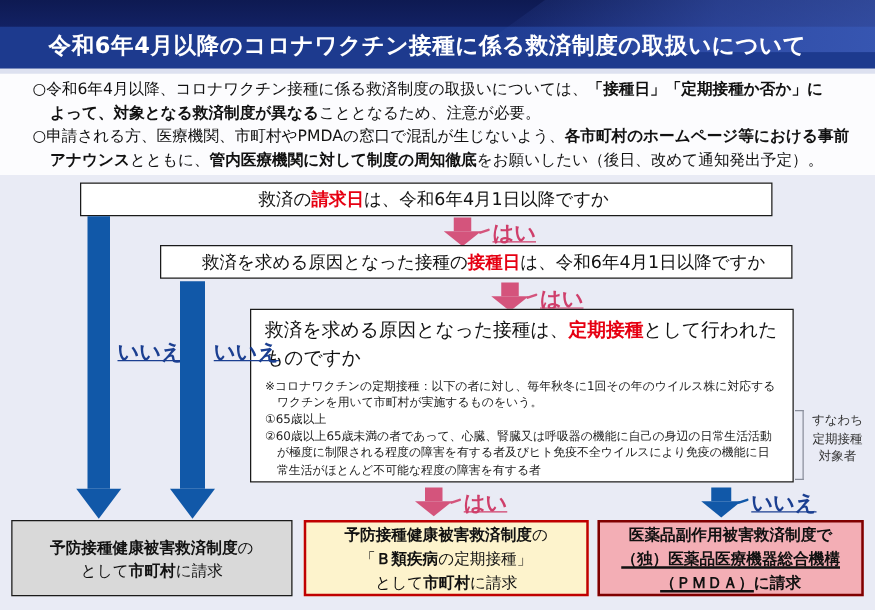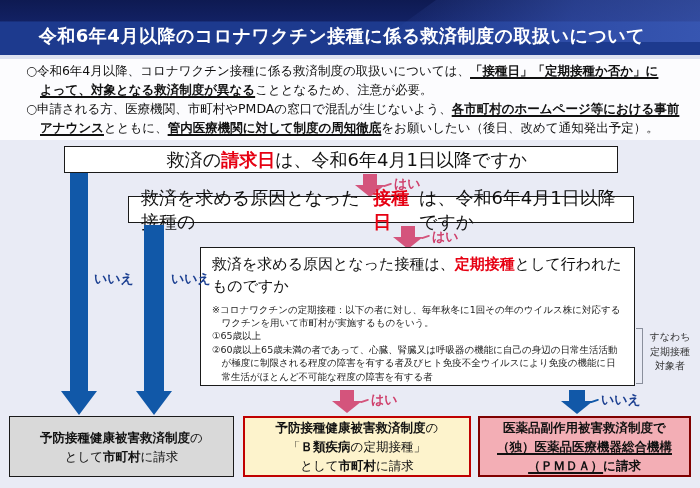--- a/index.html
+++ b/index.html
@@ -16,32 +16,32 @@
               clip-path:polygon(18% 0, 100% 0, 100% 100%, 0 100%); }
   .hdr-title { position:absolute; left:0; right:16px; top:24px; text-align:center;
                color:#ffffff; font-size:18px; font-weight:bold; letter-spacing:.5px; }
   .hdr-underline { position:absolute; left:0; top:55px; width:700px; height:4px; background:#dde1f0; }
 
   
   .intro { position:absolute; left:26px; top:61px; width:660px; color:#111;
            font-size:12.5px; line-height:19px; }
   .b-line { white-space:nowrap; }
   .b-cont { padding-left:14px; }
-  .em { font-weight:bold; text-decoration:underline; text-underline-offset:2px; text-decoration-thickness:1.5px; }
+  .em { font-weight:bold; text-underline-offset:2px; text-decoration-thickness:1.5px; }
 
   
   .flow { position:absolute; left:0; top:140px; width:700px; height:348px; background:#e9ebf5; }
   .qbox { position:absolute; background:#ffffff; border:1.6px solid #1a1a1a; color:#111;
-          display:flex; align-items:center; justify-content:center; font-size:18px;padding-left:12px; }
+          display:flex; align-items:center; justify-content:center; font-size:14px;padding-left:12px; }
   .red  { color:#e60012; font-weight:bold; }
   .q3   { display:block; padding:6px 11px; font-size:15px; line-height:1.45; }
   .q3 .note { margin-top:5px; font-size:9.5px; line-height:1.42; color:#222; }
   .hang { padding-left:1em; text-indent:-1em; }
 
-  .lbl { position:absolute; font-size:13px; font-weight:bold; white-space:nowrap; }
+  .lbl { position:absolute; font-size:17px; font-weight:bold; white-space:nowrap;text-decoration:underline; }
   .lbl-yes { color:#cf3f6b; }
   .lbl-no  { color:#1b3f91; }
   .leader { position:absolute; height:2px; border-radius:1px; }
   .leader-pink { background:#d4547c; }
   .leader-blue { background:#1158a8; }
 
   .arrow { position:absolute; display:flex; flex-direction:column; align-items:center; }
   .shaft-pink { width:14px; height:11px; background:#d4547c; }
   .head-pink  { width:0; height:0; border-left:15px solid transparent; border-right:15px solid transparent;
                 border-top:12px solid #d4547c; }

